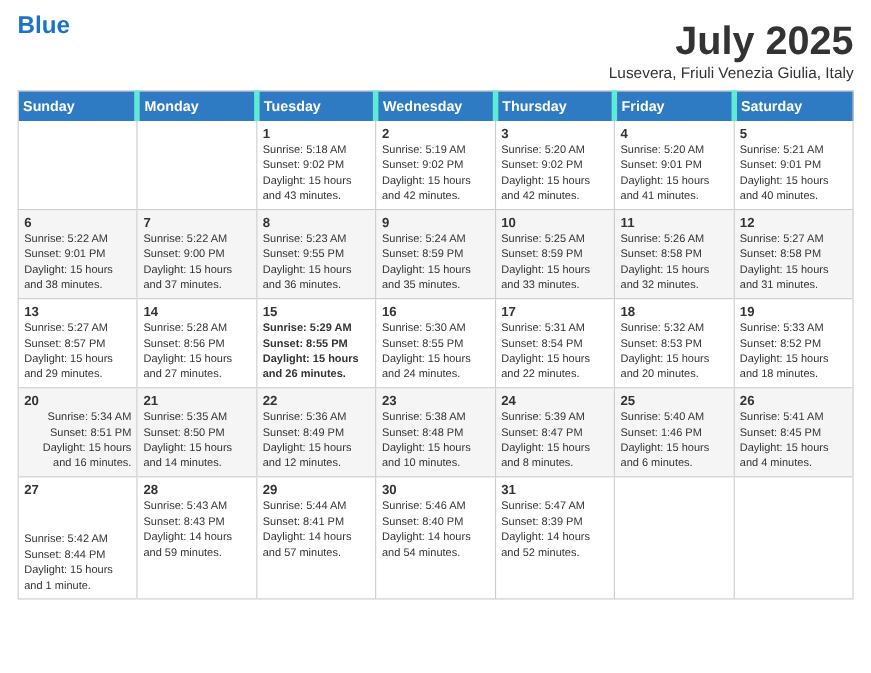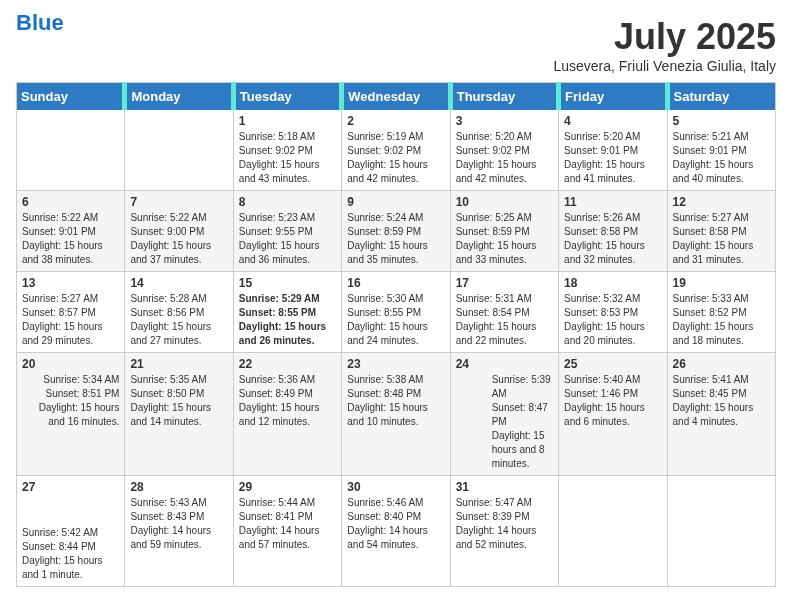--- a/index.html
+++ b/index.html
@@ -247,21 +247,21 @@
 Daylight: 15 hours and 12 minutes.</div>
         </td>
         <td>
           <span class="day-num">23</span>
           <div class="cell-content" style="white-space: pre-line;">Sunrise: 5:38 AM
 Sunset: 8:48 PM
 Daylight: 15 hours and 10 minutes.</div>
         </td>
         <td>
           <span class="day-num">24</span>
-          <div class="cell-content" style="white-space: pre-line; margin-left: 36px;">Sunrise: 5:39 AM
+          <div class="cell-content" style="white-space: pre-line;">Sunrise: 5:39 AM
 Sunset: 8:47 PM
 Daylight: 15 hours and 8 minutes.</div>
         </td>
         <td>
           <span class="day-num">25</span>
           <div class="cell-content" style="white-space: pre-line;">Sunrise: 5:40 AM
 Sunset: 1:46 PM
 Daylight: 15 hours and 6 minutes.</div>
         </td>
         <td>

